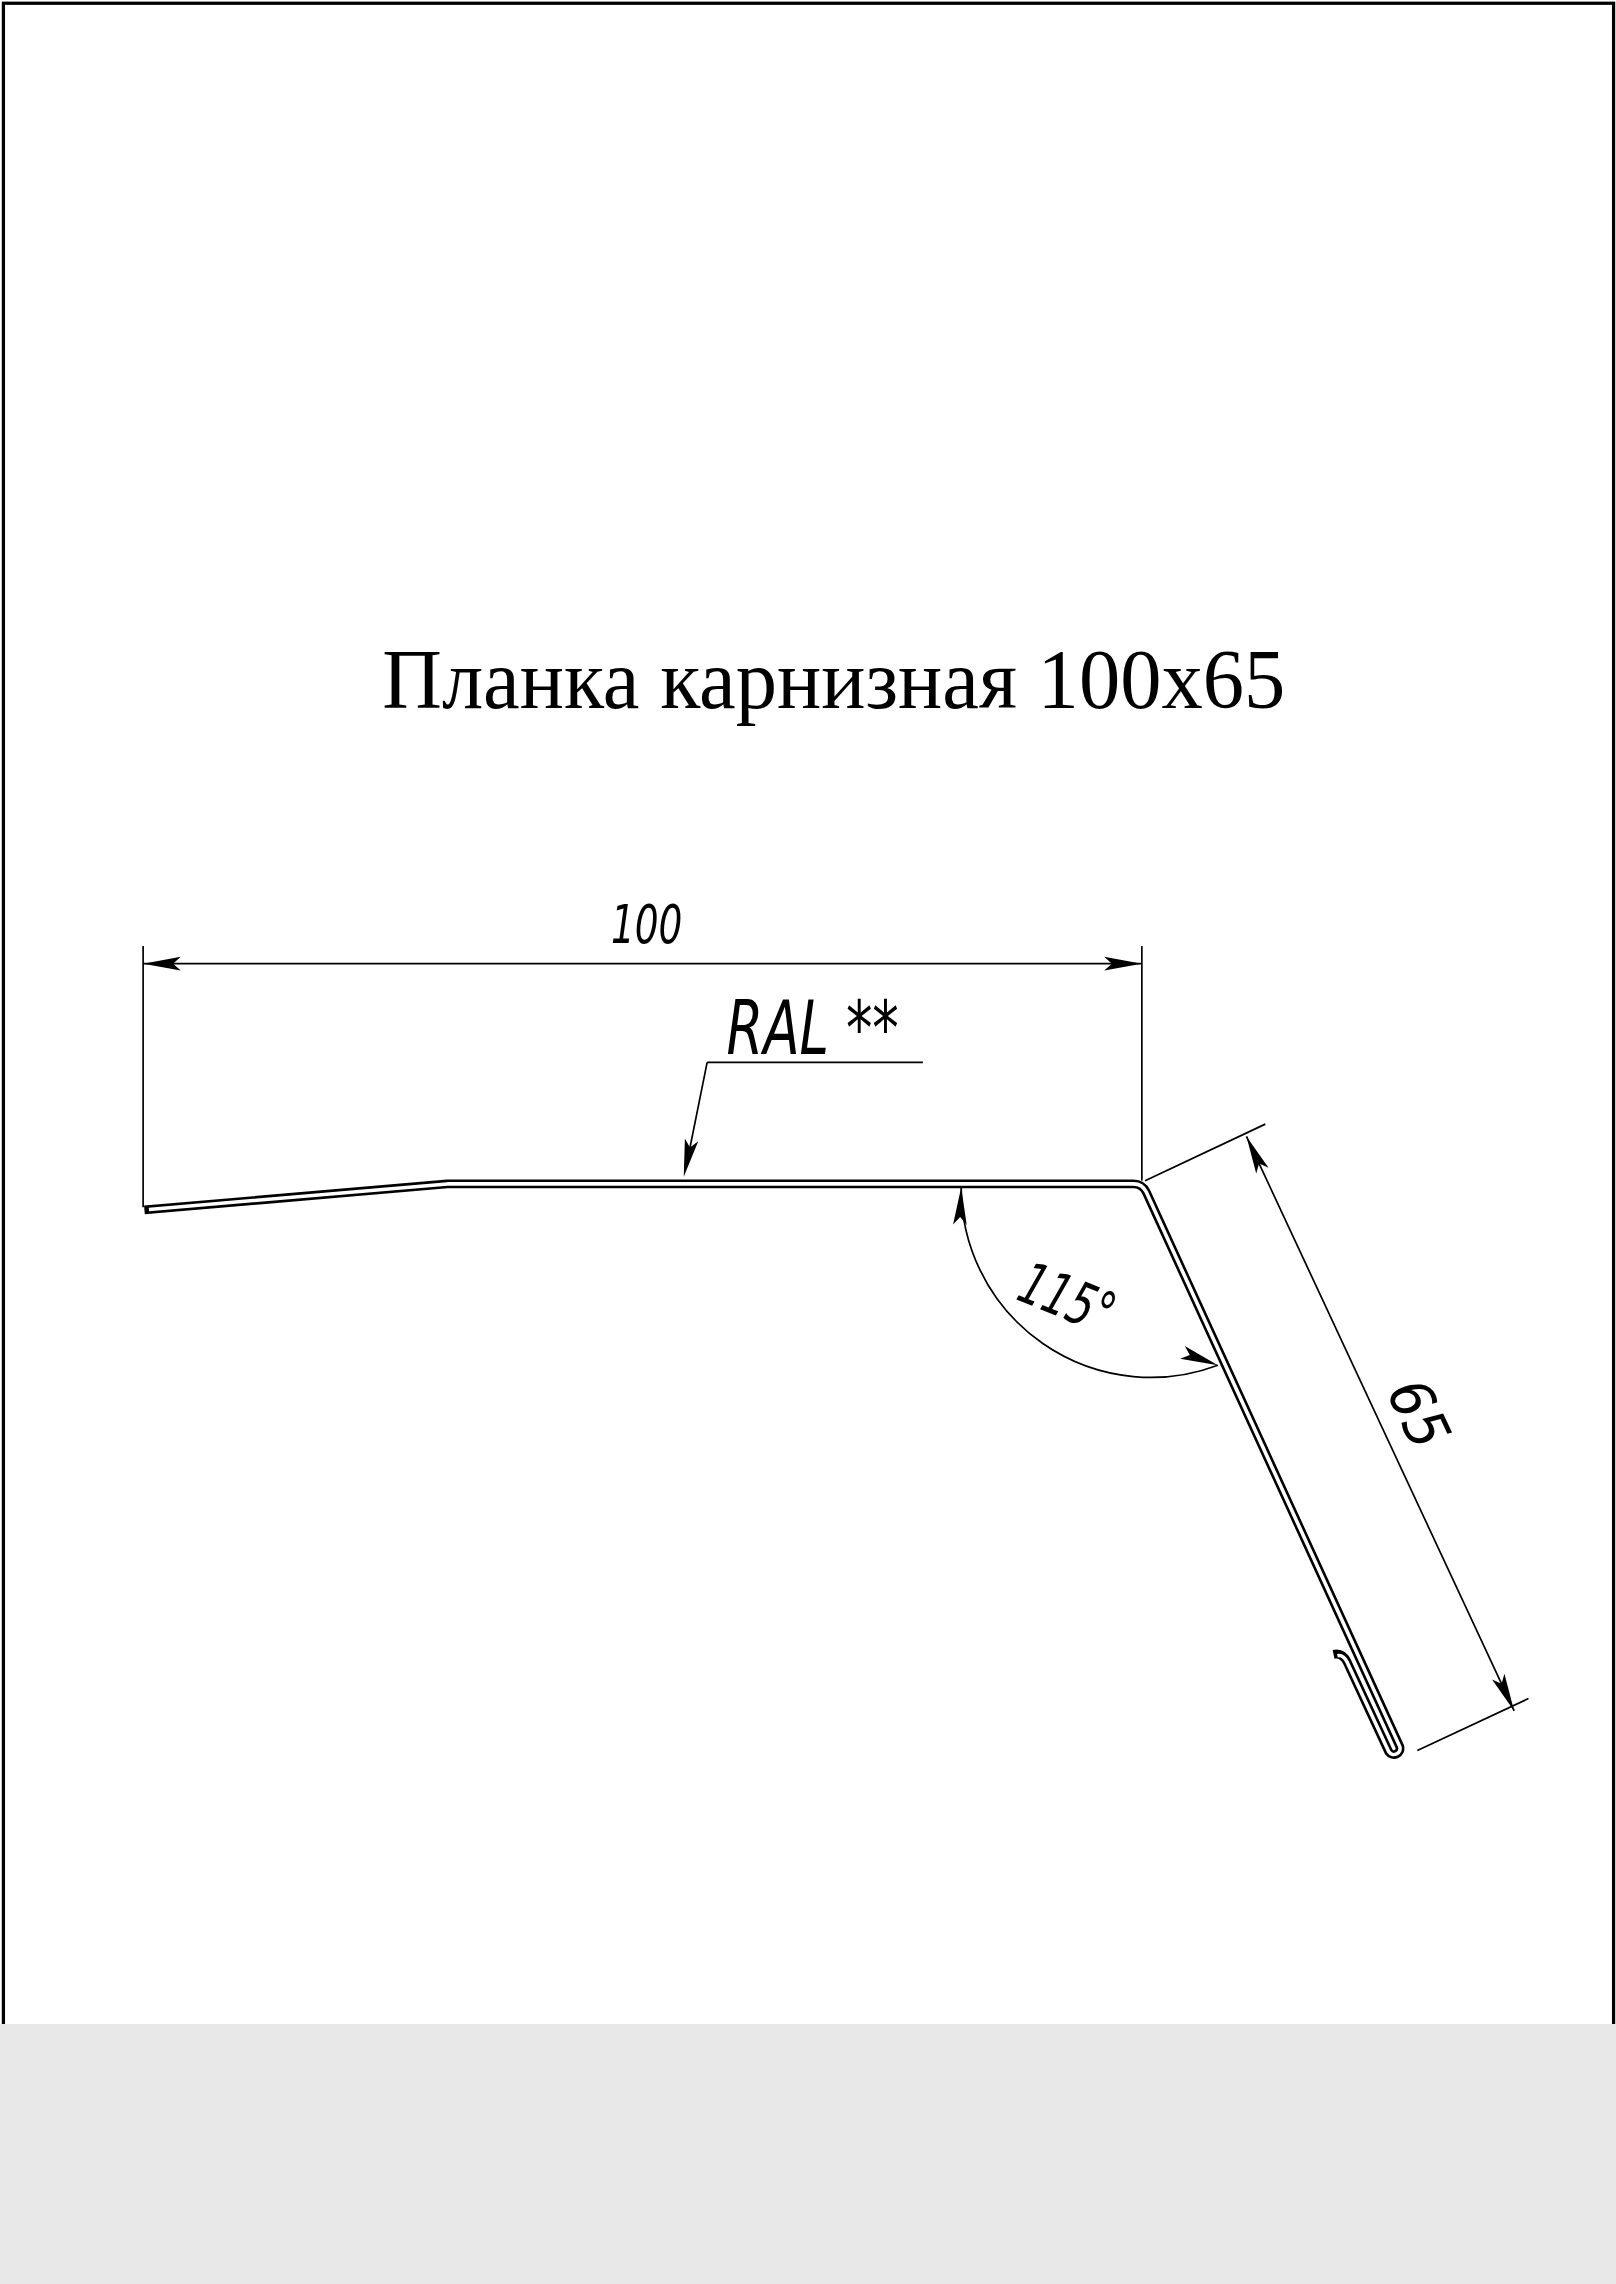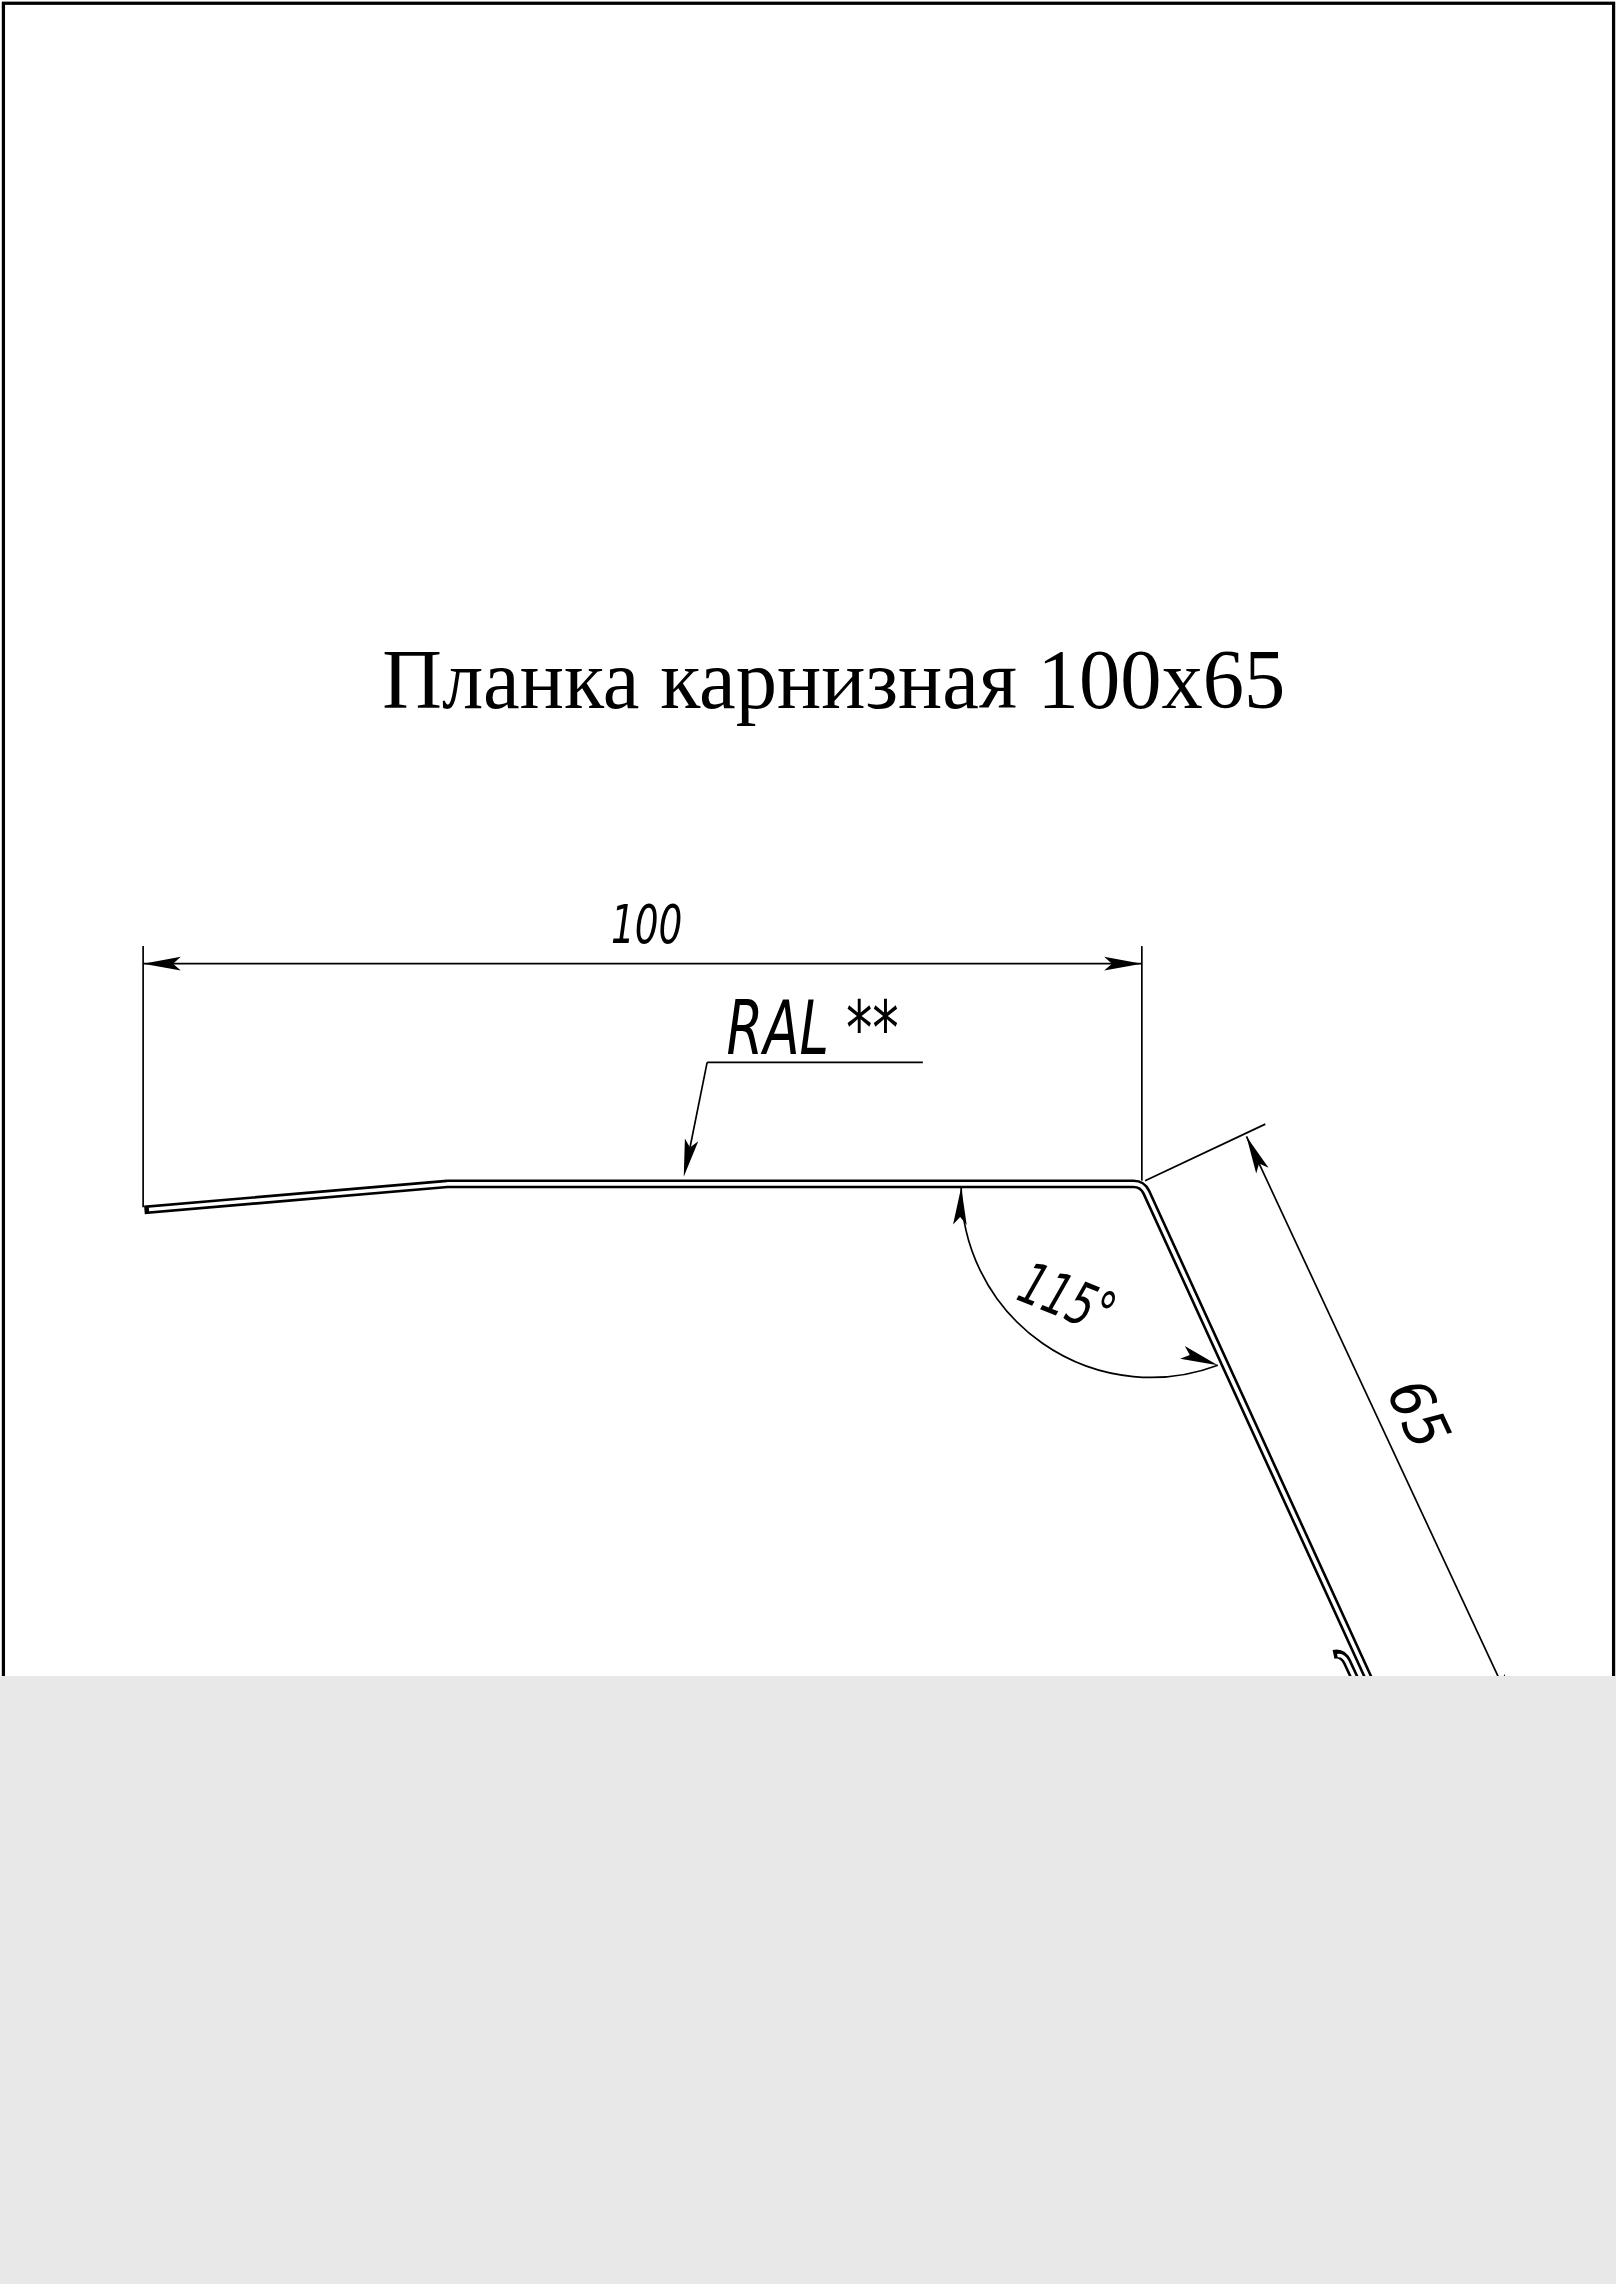--- a/index.html
+++ b/index.html
@@ -1,18 +1,18 @@
 <!DOCTYPE html>
 <html style="--line-color: #000000; --bg-color: #ffffff;font-size:10.4px"><head>
 <meta charset="utf-8">
 <style>
   html,body{margin:0;padding:0;background:#e8e8e8;}
   .page{
     position:relative;
-    width:1617px;height:1676px;
+    width:1617px;height:2024px;
     background:var(--bg-color,#ffffff);
     font-family:"Liberation Sans",sans-serif;
   }
   svg{position:absolute;left:0;top:0;}
   .frame{fill:none;stroke:var(--line-color,#000);stroke-width:5;}
   .sheet-outer{fill:none;stroke:var(--line-color,#000);stroke-width:13.5;stroke-linejoin:round;stroke-linecap:butt;}
   .sheet-inner{fill:none;stroke:var(--bg-color,#fff);stroke-width:5.5;stroke-linejoin:round;stroke-linecap:butt;}
   .thin{fill:none;stroke:var(--line-color,#000);stroke-width:2.6;stroke-linecap:butt;}
   .arrow{fill:var(--line-color,#000);stroke:none;}
   .dim-text{

